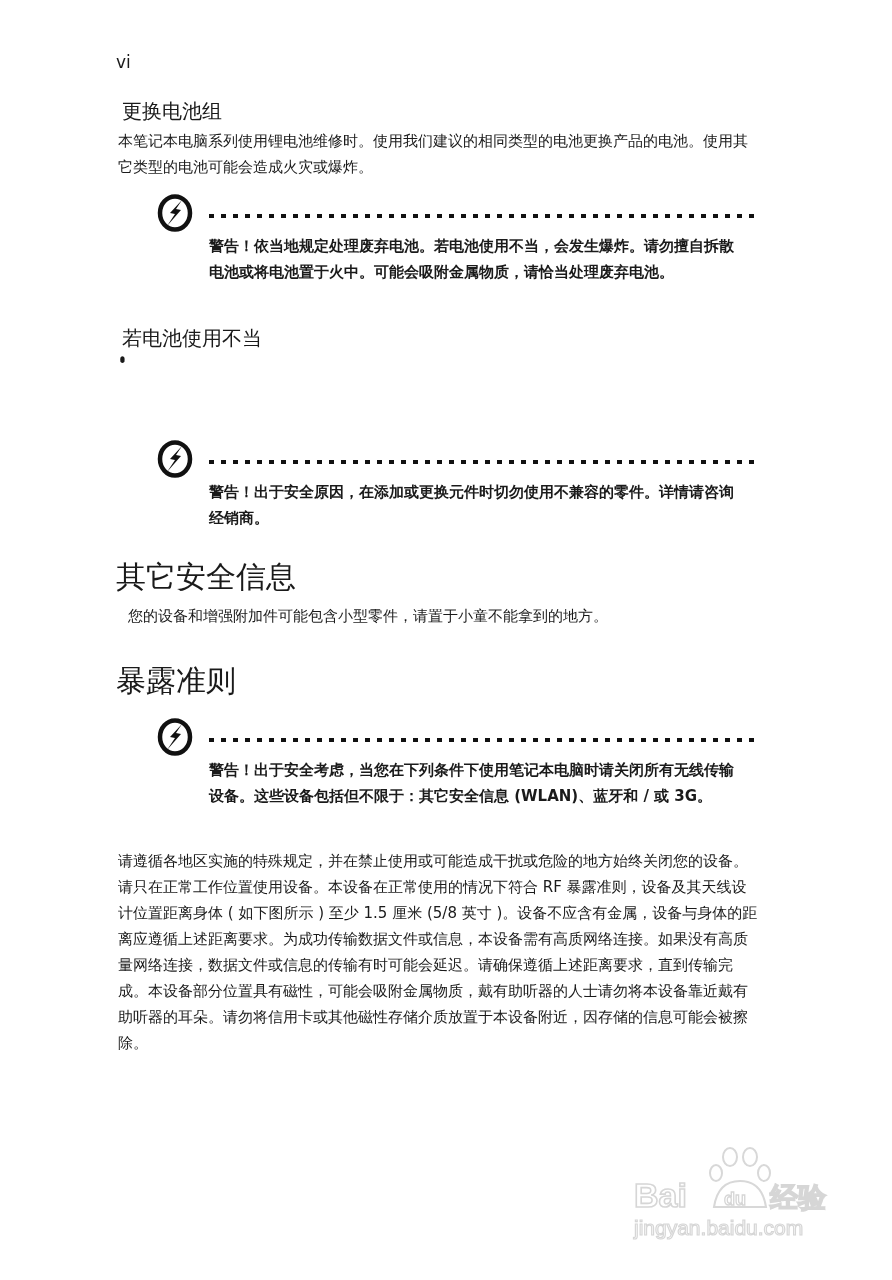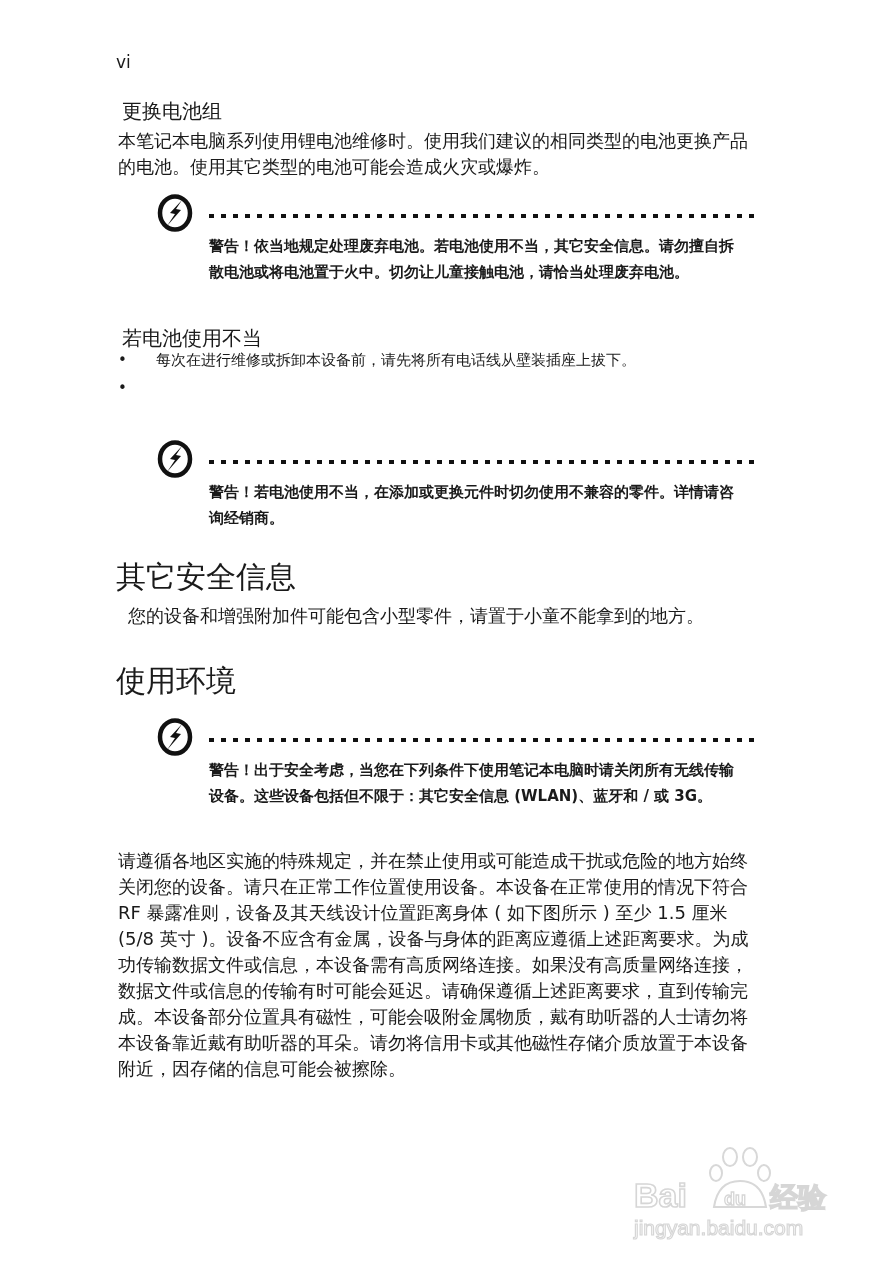--- a/index.html
+++ b/index.html
@@ -1,21 +1,21 @@
 <!DOCTYPE html>
 <html><head>
 <meta charset="utf-8">
 <style>
   html, body { margin: 0; padding: 0; background: #ffffff; }
   body { width: 892px; height: 1280px; position: relative; overflow: hidden;
          font-family: "DejaVu Sans", "Liberation Sans", sans-serif; color: #1a1a1a; }
   .page-num { position: absolute; left: 116px; top: 52px; font-size: 17px; }
   .h2 { position: absolute; left: 118px; font-size: 20px; font-weight: normal; margin: 4px; }
   .h1 { position: absolute; left: 116px; font-size: 30px; font-weight: normal; margin: 0; }
-  .para { position: absolute; left: 118px; width: 640px; font-size: 18px; line-height: 26px; margin: 0; }
+  .para { position: absolute; left: 118px; width: 640px; font-size: 15px; line-height: 26px; margin: 0; }
   .bullets { position: absolute; left: 118px; width: 640px; margin: 0; padding: 0; list-style: none; font-size: 15px; line-height: 26px; }
   .bullets li { position: relative; padding-left: 38px; margin-bottom: 2px; }
   .bullets li .dot { position: absolute; left: 0; top: 0; }
   .warn { position: absolute; left: 157px; width: 605px; }
   .warn .icon { position: absolute; left: 0; top: 0; width: 36px; height: 40px; }
   .warn .dash { position: absolute; left: 52px; top: 21px; width: 550px; height: 4px;
                 background-image: repeating-linear-gradient(to right, #111 0 5px, transparent 5px 12px); }
   .warn .text { position: absolute; left: 52px; top: 40px; width: 530px; font-size: 15px; font-weight: bold; line-height: 26px; margin: 0; }
   .watermark { position: absolute; left: 632px; top: 1145px; width: 210px; height: 100px; }
 </style>
@@ -26,42 +26,42 @@
 
 <h2 class="h2" style="top:94px;">更换电池组</h2>
 <p class="para" style="top:128px;">本笔记本电脑系列使用锂电池维修时。使用我们建议的相同类型的电池更换产品的电池。使用其它类型的电池可能会造成火灾或爆炸。</p>
 
 <div class="warn" style="top:193px;">
   <svg class="icon" viewBox="0 0 36 40">
     <ellipse cx="18" cy="20" rx="15" ry="16.5" fill="none" stroke="#111" stroke-width="4.5"></ellipse>
     <polygon points="25,7 13,20 18,21 10,33 24,17 19,16" fill="#111"></polygon>
   </svg>
   <div class="dash"></div>
-  <p class="text">警告！依当地规定处理废弃电池。若电池使用不当，其它安全信息。请勿擅自拆散电池或将电池置于火中。切勿让儿童接触电池，请恰当处理废弃电池。</p>
+  <p class="text">警告！依当地规定处理废弃电池。若电池使用不当，会发生爆炸。请勿擅自拆散电池或将电池置于火中。可能会吸附金属物质，请恰当处理废弃电池。</p>
 </div>
 
 <h2 class="h2" style="top:321px;">若电池使用不当</h2>
 <ul class="bullets" style="top:347px;">
-  <li><span class="dot">•</span><span>每次在进行维修或拆卸本设备前，请先将所有电话线从壁装插座上拔下。</span></li>
+  <li><span class="dot">•</span></li>
   <li><span class="dot">•</span></li>
 </ul>
 
 <div class="warn" style="top:439px;">
   <svg class="icon" viewBox="0 0 36 40">
     <ellipse cx="18" cy="20" rx="15" ry="16.5" fill="none" stroke="#111" stroke-width="4.5"></ellipse>
     <polygon points="25,7 13,20 18,21 10,33 24,17 19,16" fill="#111"></polygon>
   </svg>
   <div class="dash"></div>
-  <p class="text">警告！若电池使用不当，在添加或更换元件时切勿使用不兼容的零件。详情请咨询经销商。</p>
+  <p class="text">警告！出于安全原因，在添加或更换元件时切勿使用不兼容的零件。详情请咨询经销商。</p>
 </div>
 
 <h1 class="h1" style="top:557px;font-family:Liberation Serif, serif;">其它安全信息</h1>
 <p class="para" style="top:603px;margin-left:10px;">您的设备和增强附加件可能包含小型零件，请置于小童不能拿到的地方。</p>
 
-<h1 class="h1" style="top:661px;">使用环境</h1>
+<h1 class="h1" style="top:661px;">暴露准则</h1>
 
 <div class="warn" style="top:717px;">
   <svg class="icon" viewBox="0 0 36 40">
     <ellipse cx="18" cy="20" rx="15" ry="16.5" fill="none" stroke="#111" stroke-width="4.5"></ellipse>
     <polygon points="25,7 13,20 18,21 10,33 24,17 19,16" fill="#111"></polygon>
   </svg>
   <div class="dash"></div>
   <p class="text">警告！出于安全考虑，当您在下列条件下使用笔记本电脑时请关闭所有无线传输设备。这些设备包括但不限于：其它安全信息 (WLAN)、蓝牙和 / 或 3G。</p>
 </div>
 

